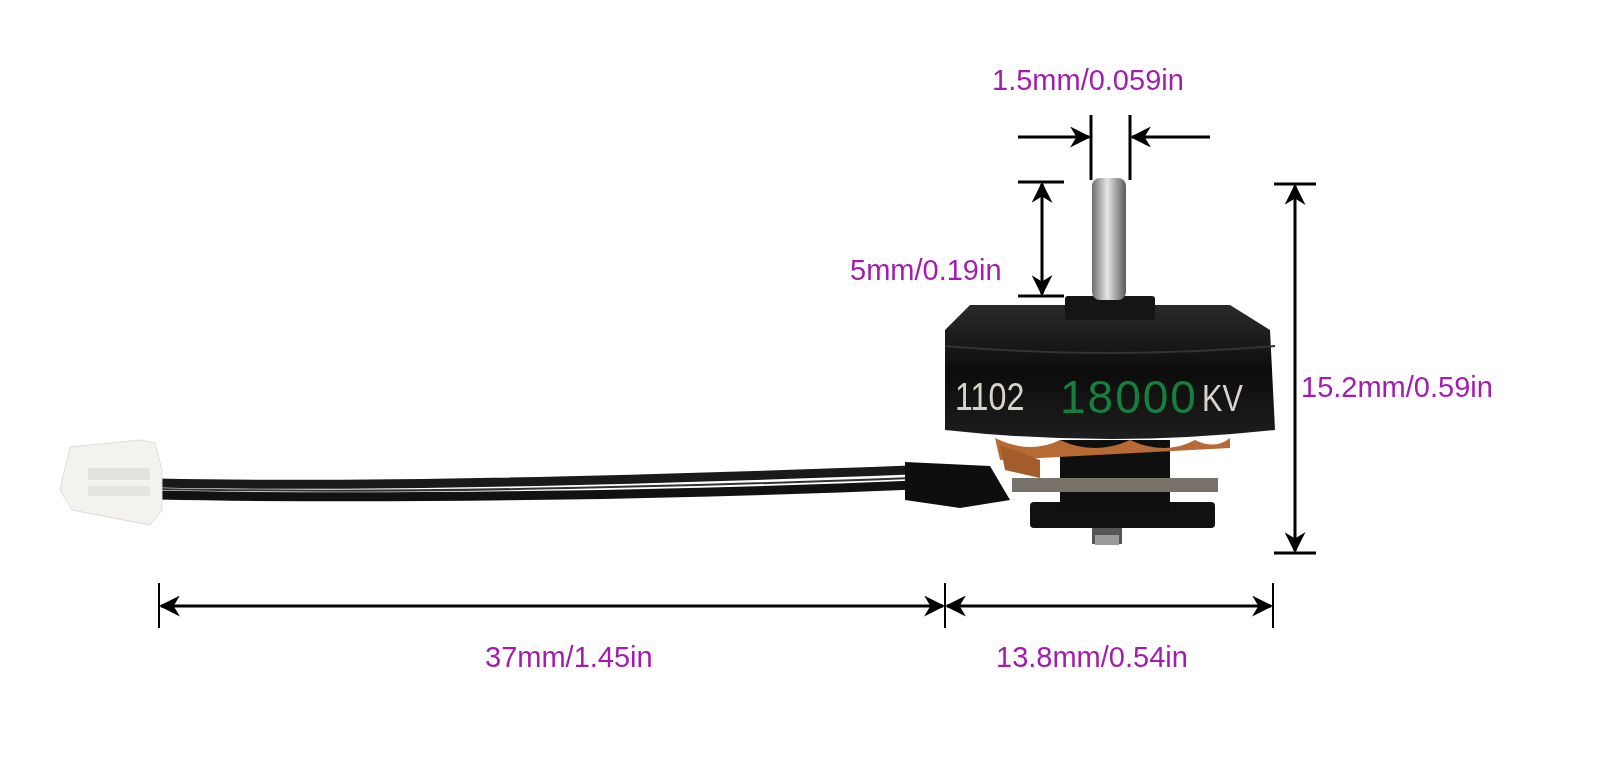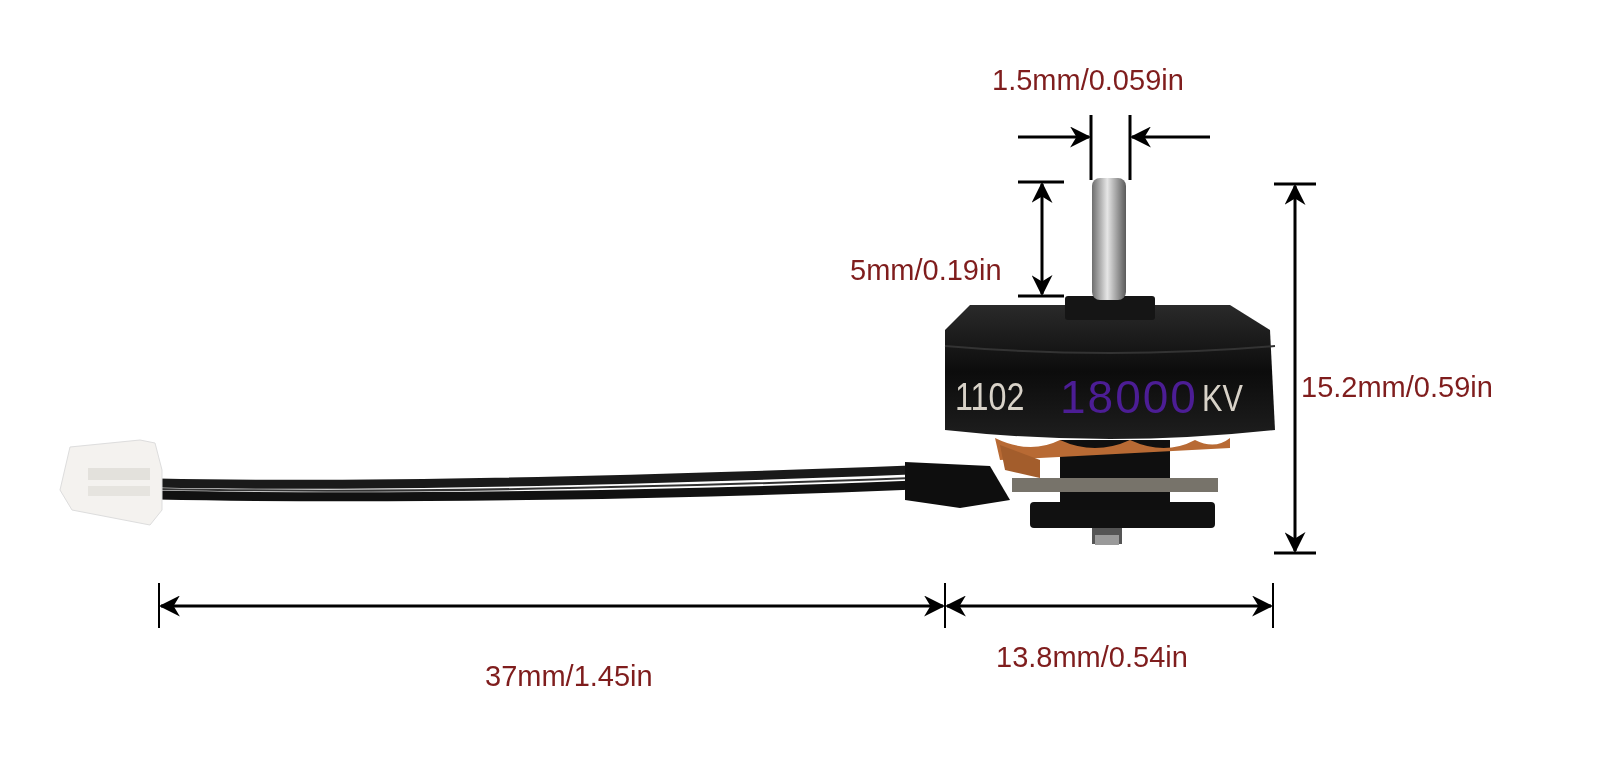--- a/index.html
+++ b/index.html
@@ -1,17 +1,17 @@
 <!DOCTYPE html>
 <html><head>
 <meta charset="utf-8">
 <style>
   html, body { margin:0; padding:0; background:#ffffff; }
   body { width:1599px; height:765px; position:relative; overflow:hidden; font-family:"Liberation Sans", sans-serif; }
-  .label { position:absolute; color:#7f1d1d; font-size:29px; white-space:nowrap; line-height:1; }
+  .label { position:absolute; color:#a21caf; font-size:29px; white-space:nowrap; line-height:1; }
   svg.art { position:absolute; left:0; top:0; }
 </style>
 </head>
 <body>
 
 <svg class="art" width="1599" height="765" viewBox="0 0 1599 765">
   <defs>
     <marker id="ah" viewBox="0 0 10 10" refX="9" refY="5" markerWidth="7" markerHeight="7" orient="auto-start-reverse">
       <path d="M0,0 L10,5 L0,10 L3,5 Z" fill="#000"></path>
     </marker>
@@ -85,20 +85,20 @@
   <g>
     <path d="M945,330 L970,305 L1230,305 L1270,330 L1275,430 Q1110,448 945,430 Z" fill="url(#bodyGrad)"></path>
     <path d="M945,346 Q1110,360 1275,346" stroke="#333" stroke-width="2" fill="none"></path>
     <rect x="1065" y="296" width="90" height="24" rx="3" fill="#151515"></rect>
   </g>
 
   <rect x="1092" y="178" width="34" height="122" rx="8" fill="url(#shaftGrad)"></rect>
 </svg>
 
 <div class="label" style="left:955px; top:378px; color:#d8d2c8; font-size:38px; transform:scaleX(0.85); transform-origin:left;">1102</div>
-<div class="label" style="left:1060px; top:374px; color:#4c1d95; font-size:46px; letter-spacing:2px;">18000</div>
+<div class="label" style="left:1060px; top:374px; color:#15803d; font-size:46px; letter-spacing:2px;">18000</div>
 <div class="label" style="left:1202px; top:381px; color:#d8d2c8; font-size:36px; transform:scaleX(0.85); transform-origin:left;">KV</div>
 
 <div class="label" style="left:992px; top:66px;">1.5mm/0.059in</div>
 <div class="label" style="left:850px; top:226px;margin-top:30px;">5mm/0.19in</div>
 <div class="label" style="left:1301px; top:373px;">15.2mm/0.59in</div>
-<div class="label" style="left:485px; top:643px;margin-top:19px;">37mm/1.45in</div>
+<div class="label" style="left:485px; top:643px;">37mm/1.45in</div>
 <div class="label" style="left:996px; top:643px;">13.8mm/0.54in</div>
 
 </body></html>

